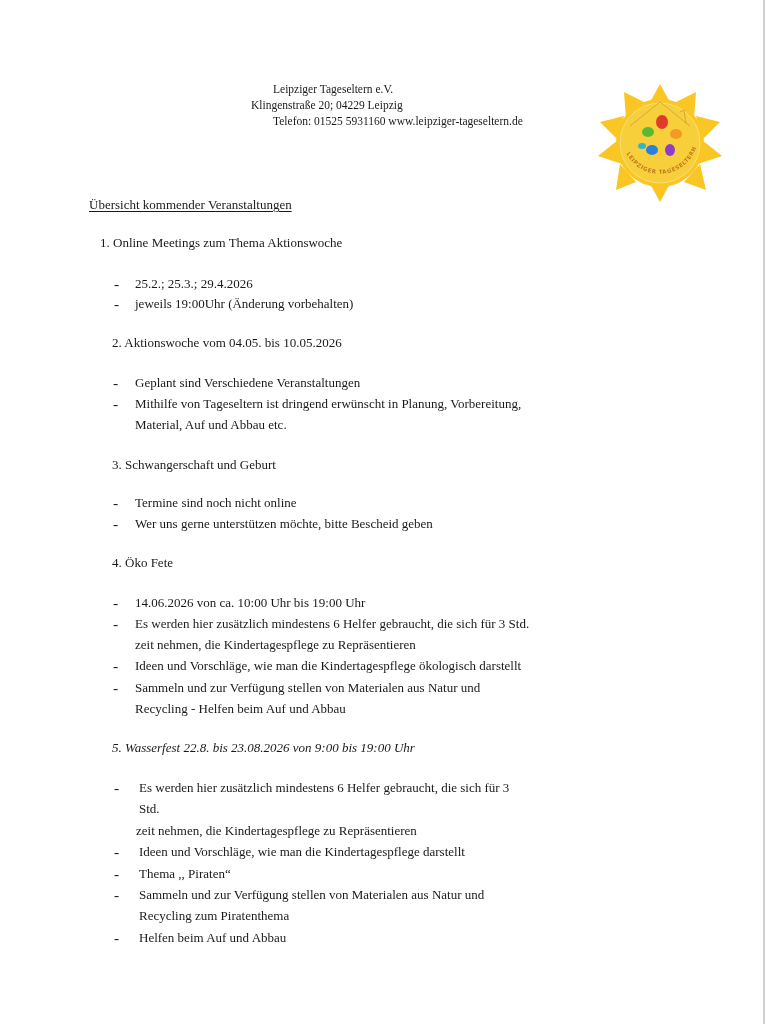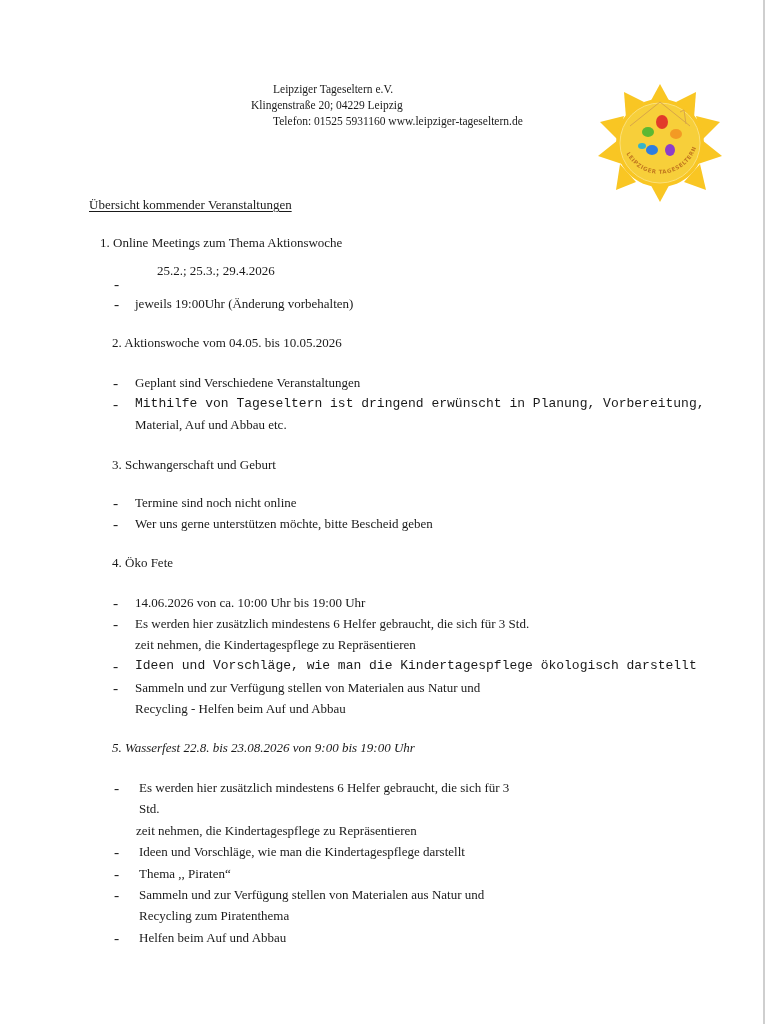--- a/index.html
+++ b/index.html
@@ -56,51 +56,51 @@
   <text font-size="5.5" fill="#c2781f" font-family="DejaVu Sans, sans-serif" font-weight="bold" letter-spacing="0.6">
     <textPath href="#arc" startOffset="6">LEIPZIGER TAGESELTERN E.V.</textPath>
   </text>
 </svg>
 
 <div class="t u" style="left:89px; top:196px;">Übersicht kommender Veranstaltungen</div>
 
 <div>
   <div class="t" style="left:100px; top:234px;">1.  Online Meetings zum Thema Aktionswoche</div>
   <div class="dash" style="left:114px; top:275px;">-</div>
-  <div class="t" style="left:135px; top:262px;margin-left:22px;">25.2.; 25.3.; 29.4.2026</div>
+  <div class="t" style="left:135px; top:275px;">25.2.; 25.3.; 29.4.2026</div>
   <div class="dash" style="left:114px; top:295px;">-</div>
   <div class="t" style="left:135px; top:295px;">jeweils 19:00Uhr (Änderung vorbehalten)</div>
 </div>
 
 <div>
   <div class="t" style="left:112px; top:334px;">2. Aktionswoche vom 04.05. bis 10.05.2026</div>
   <div class="dash" style="left:113px; top:374px;">-</div>
   <div class="t" style="left:135px; top:374px;">Geplant sind Verschiedene Veranstaltungen</div>
   <div class="dash" style="left:113px; top:395px;">-</div>
-  <div class="t" style="left:135px; top:395px;font-family:Liberation Mono, monospace;">Mithilfe von Tageseltern ist dringend erwünscht in Planung, Vorbereitung,</div>
+  <div class="t" style="left:135px; top:395px;">Mithilfe von Tageseltern ist dringend erwünscht in Planung, Vorbereitung,</div>
   <div class="t" style="left:135px; top:416px;">Material, Auf und Abbau etc.</div>
 </div>
 
 <div>
   <div class="t" style="left:112px; top:456px;">3. Schwangerschaft und Geburt</div>
   <div class="dash" style="left:113px; top:494px;">-</div>
   <div class="t" style="left:135px; top:494px;">Termine sind noch nicht online</div>
   <div class="dash" style="left:113px; top:515px;">-</div>
   <div class="t" style="left:135px; top:515px;">Wer uns gerne unterstützen möchte, bitte Bescheid geben</div>
 </div>
 
 <div>
   <div class="t" style="left:112px; top:554px;">4. Öko Fete</div>
   <div class="dash" style="left:113px; top:594px;">-</div>
   <div class="t" style="left:135px; top:594px;">14.06.2026 von ca. 10:00 Uhr bis 19:00 Uhr</div>
   <div class="dash" style="left:113px; top:615px;">-</div>
   <div class="t" style="left:135px; top:615px;">Es werden hier zusätzlich mindestens 6 Helfer gebraucht, die sich für 3 Std.</div>
   <div class="t" style="left:135px; top:636px;">zeit nehmen, die Kindertagespflege zu Repräsentieren</div>
   <div class="dash" style="left:113px; top:657px;">-</div>
-  <div class="t" style="left:135px; top:657px;font-family:Liberation Mono, monospace;">Ideen und Vorschläge, wie man die Kindertagespflege ökologisch darstellt</div>
+  <div class="t" style="left:135px; top:657px;">Ideen und Vorschläge, wie man die Kindertagespflege ökologisch darstellt</div>
   <div class="dash" style="left:113px; top:679px;">-</div>
   <div class="t" style="left:135px; top:679px;">Sammeln und zur Verfügung stellen von Materialen aus Natur und</div>
   <div class="t" style="left:135px; top:700px;">Recycling  - Helfen beim Auf und Abbau</div>
 </div>
 
 <div>
   <div class="t" style="left:112px; top:739px;font-style:italic;">5. Wasserfest 22.8. bis 23.08.2026  von 9:00 bis 19:00 Uhr</div>
   <div class="dash" style="left:114px; top:779px;">-</div>
   <div class="t" style="left:139px; top:779px;">Es werden hier zusätzlich mindestens 6 Helfer gebraucht, die sich für 3</div>
   <div class="t" style="left:139px; top:800px;">Std.</div>

